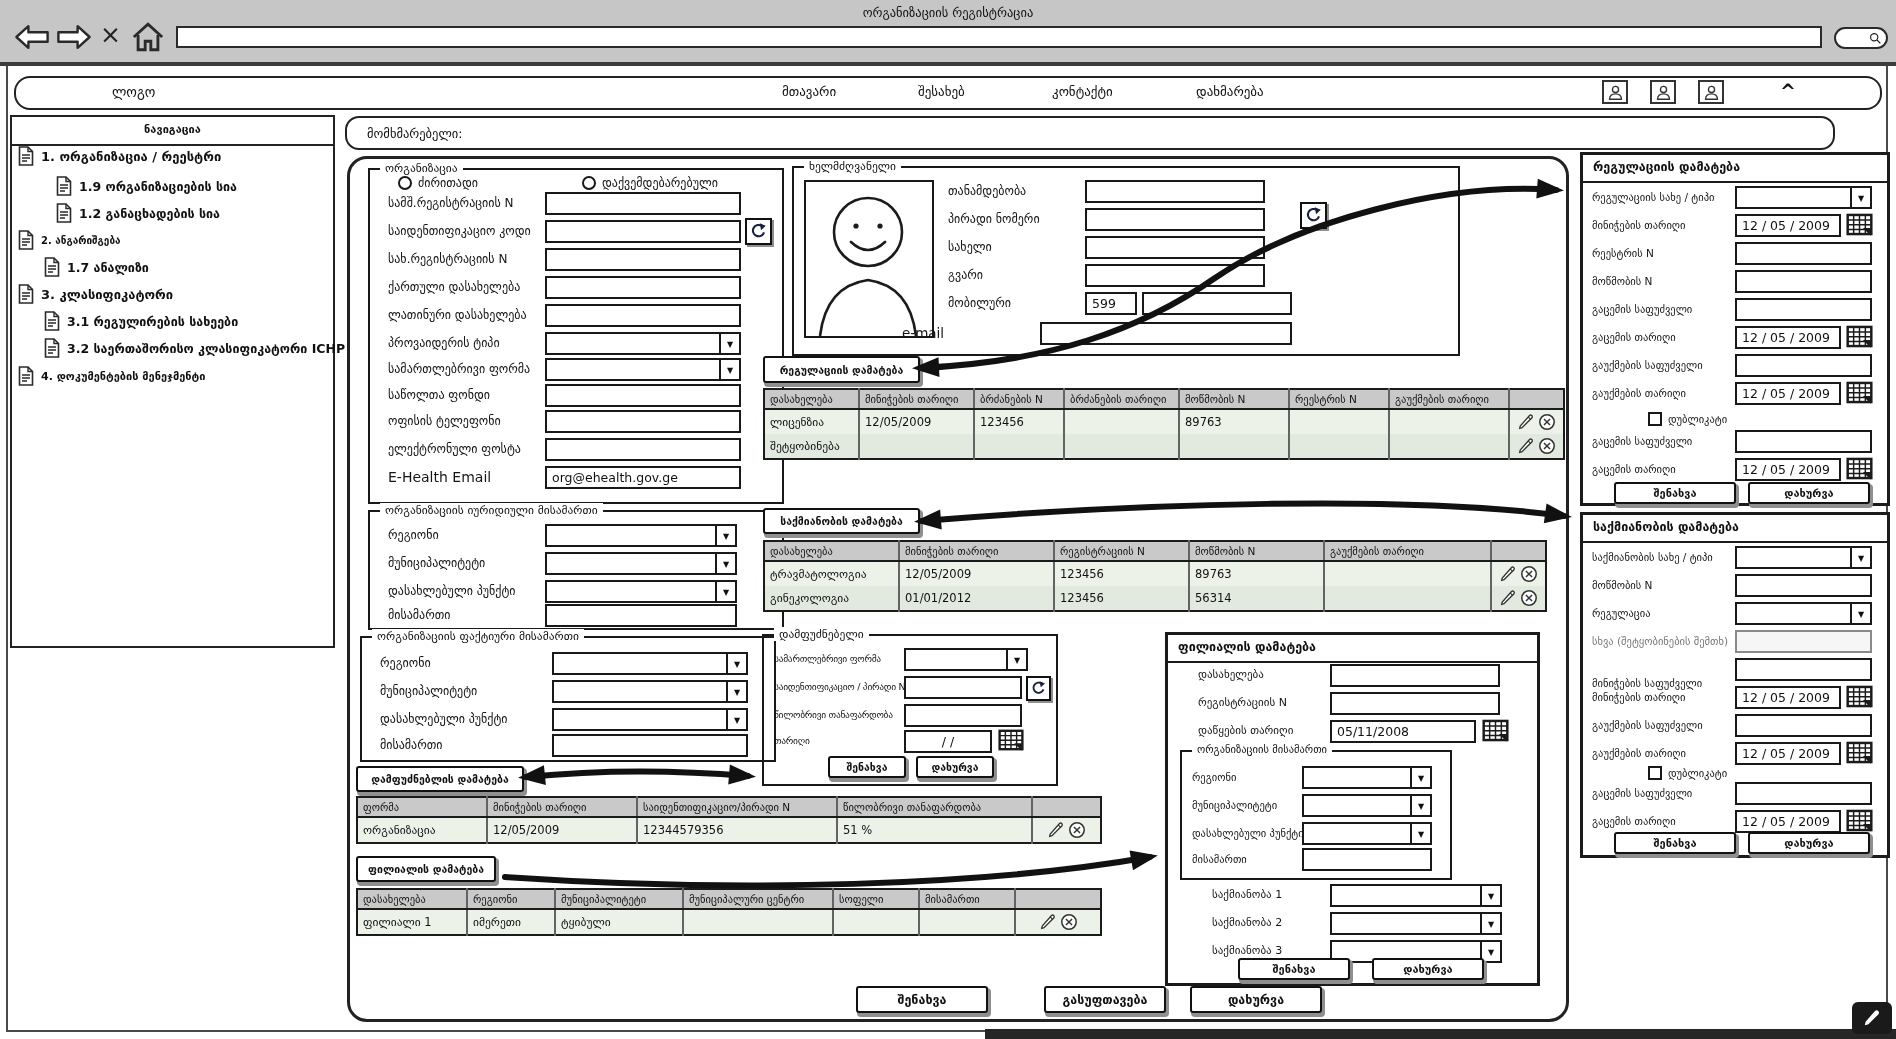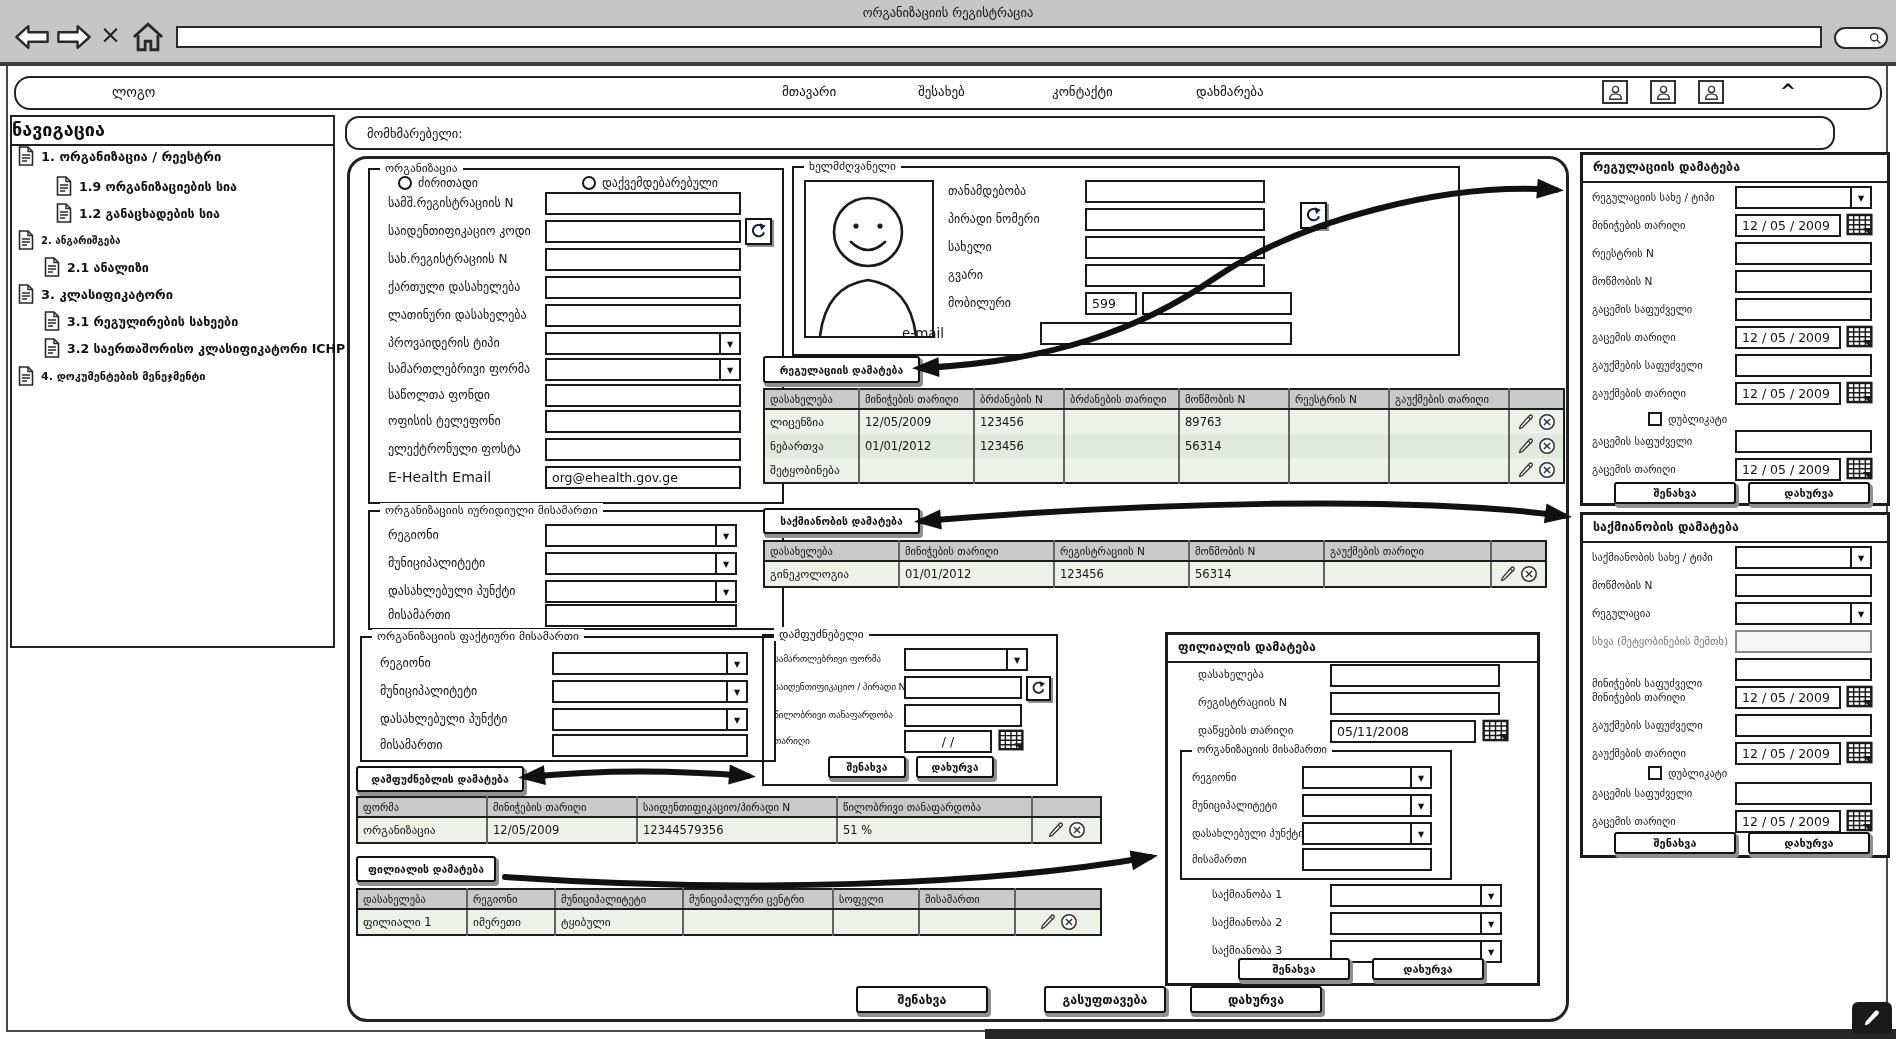--- a/index.html
+++ b/index.html
@@ -133,21 +133,21 @@
       </svg>
     </div>
 <div class="abs" style="left:1698px;top:80px;width:26px;height:24px;border:2px solid #333;box-sizing:border-box;display:flex;align-items:center;justify-content:center">
       <svg class="ic" width="17" height="17">
         <use href="#sym-person" style="color:#333"></use>
       </svg>
     </div>
 <div class="abs" style="left:1780px;top:80px;font-size:19px;font-weight:bold">^</div>
 
 <div class="abs" style="left:10px;top:115px;width:325px;height:533px;border:2px solid #222;background:#fff;box-sizing:border-box">
-  <div style="height:27px;line-height:26px;border-bottom:2px solid #222;font-size:18px;font-weight:bold">ნავიგაცია</div>
+  <div style="height:27px;line-height:26px;text-align:center;border-bottom:2px solid #222;font-size:11px;font-weight:bold">ნავიგაცია</div>
 </div>
 <div class="navitem" style="left:18px;top:146px;font-size:13px">
       <svg class="ic" width="16" height="20">
         <use href="#sym-doc"></use>
       </svg>
       <span>1. ორგანიზაცია / რეესტრი</span>
     </div>
 <div class="navitem" style="left:56px;top:176px;font-size:12.5px">
       <svg class="ic" width="16" height="20">
         <use href="#sym-doc"></use>
@@ -163,21 +163,21 @@
 <div class="navitem" style="left:18px;top:230px;font-size:10px">
       <svg class="ic" width="16" height="20">
         <use href="#sym-doc"></use>
       </svg>
       <span>2. ანგარიშგება</span>
     </div>
 <div class="navitem" style="left:44px;top:257px;font-size:12.5px">
       <svg class="ic" width="16" height="20">
         <use href="#sym-doc"></use>
       </svg>
-      <span>2.1 ანალიზი</span>
+      <span>1.7 ანალიზი</span>
     </div>
 <div class="navitem" style="left:18px;top:284px;font-size:13px">
       <svg class="ic" width="16" height="20">
         <use href="#sym-doc"></use>
       </svg>
       <span>3. კლასიფიკატორი</span>
     </div>
 <div class="navitem" style="left:44px;top:311px;font-size:12.5px">
       <svg class="ic" width="16" height="20">
         <use href="#sym-doc"></use>
@@ -430,39 +430,20 @@
               <svg class="ic" width="18" height="18">
                 <use href="#sym-pencil" style="color:#333"></use>
               </svg>
               <svg class="ic" width="18" height="18">
                 <use href="#sym-cx" style="color:#333"></use>
               </svg>
             </span>
           </td>
     </tr>
     <tr>
-      <td>ნებართვა</td>
-      <td>01/01/2012</td>
-      <td>123456</td>
-      <td></td>
-      <td>56314</td>
-      <td></td>
-      <td></td>
-      <td class="icn">
-            <span class="rowicons">
-              <svg class="ic" width="18" height="18">
-                <use href="#sym-pencil" style="color:#333"></use>
-              </svg>
-              <svg class="ic" width="18" height="18">
-                <use href="#sym-cx" style="color:#333"></use>
-              </svg>
-            </span>
-          </td>
-    </tr>
-    <tr>
       <td>შეტყობინება</td>
       <td></td>
       <td></td>
       <td></td>
       <td></td>
       <td></td>
       <td></td>
       <td class="icn">
             <span class="rowicons">
               <svg class="ic" width="18" height="18">
@@ -492,20 +473,37 @@
     <th>დასახელება</th>
     <th>მინიჭების თარიღი</th>
     <th>რეგისტრაციის N</th>
     <th>მოწმობის N</th>
     <th>გაუქმების თარიღი</th>
     <th></th>
   </tr>
       </thead>
   <tbody>
     <tr>
+      <td>ტრავმატოლოგია</td>
+      <td>12/05/2009</td>
+      <td>123456</td>
+      <td>89763</td>
+      <td></td>
+      <td class="icn">
+            <span class="rowicons">
+              <svg class="ic" width="18" height="18">
+                <use href="#sym-pencil" style="color:#333"></use>
+              </svg>
+              <svg class="ic" width="18" height="18">
+                <use href="#sym-cx" style="color:#333"></use>
+              </svg>
+            </span>
+          </td>
+    </tr>
+    <tr>
       <td>გინეკოლოგია</td>
       <td>01/01/2012</td>
       <td>123456</td>
       <td>56314</td>
       <td></td>
       <td class="icn">
             <span class="rowicons">
               <svg class="ic" width="18" height="18">
                 <use href="#sym-pencil" style="color:#333"></use>
               </svg>

